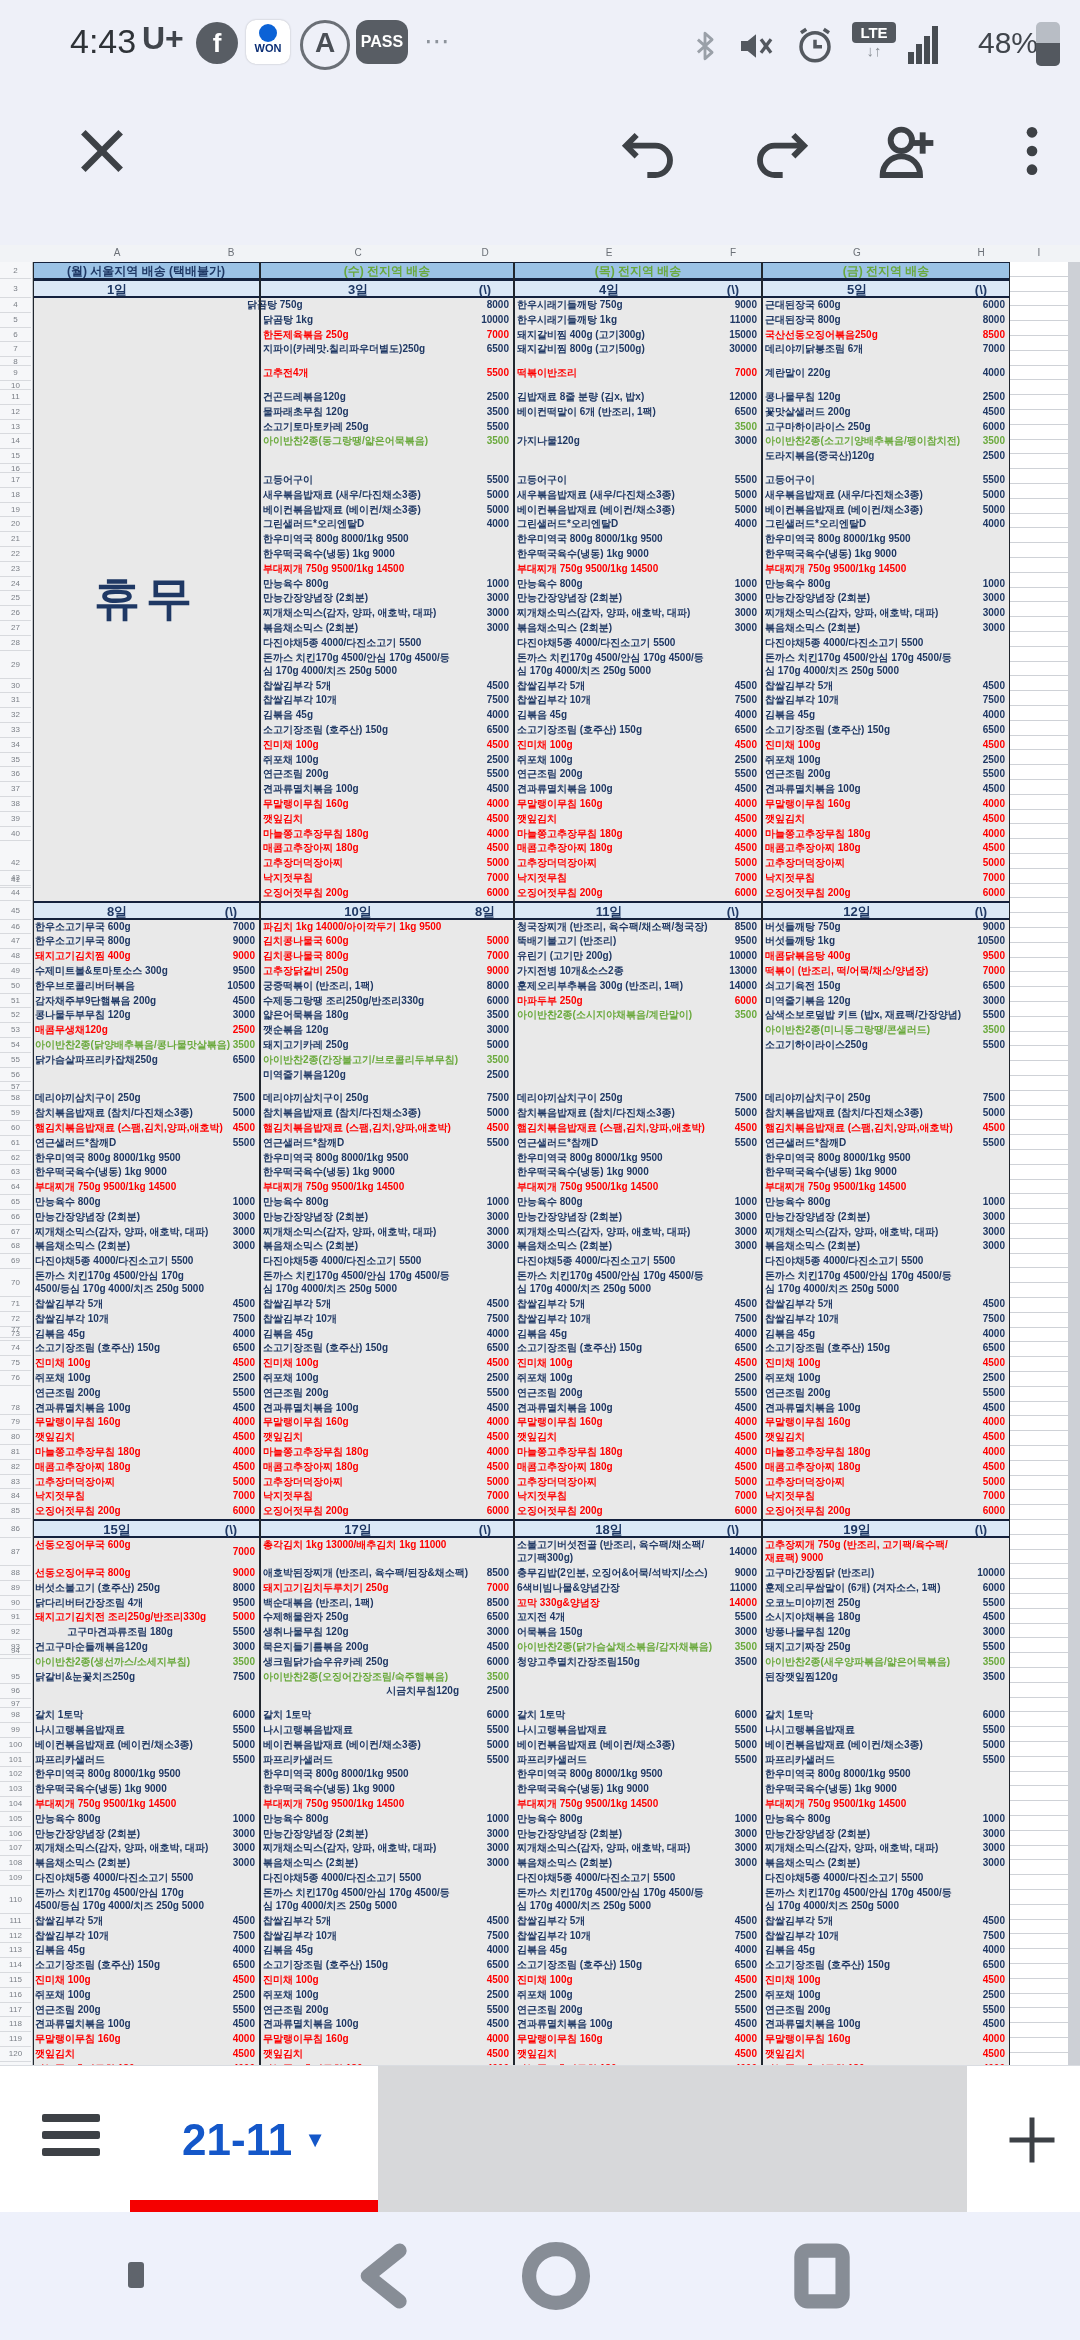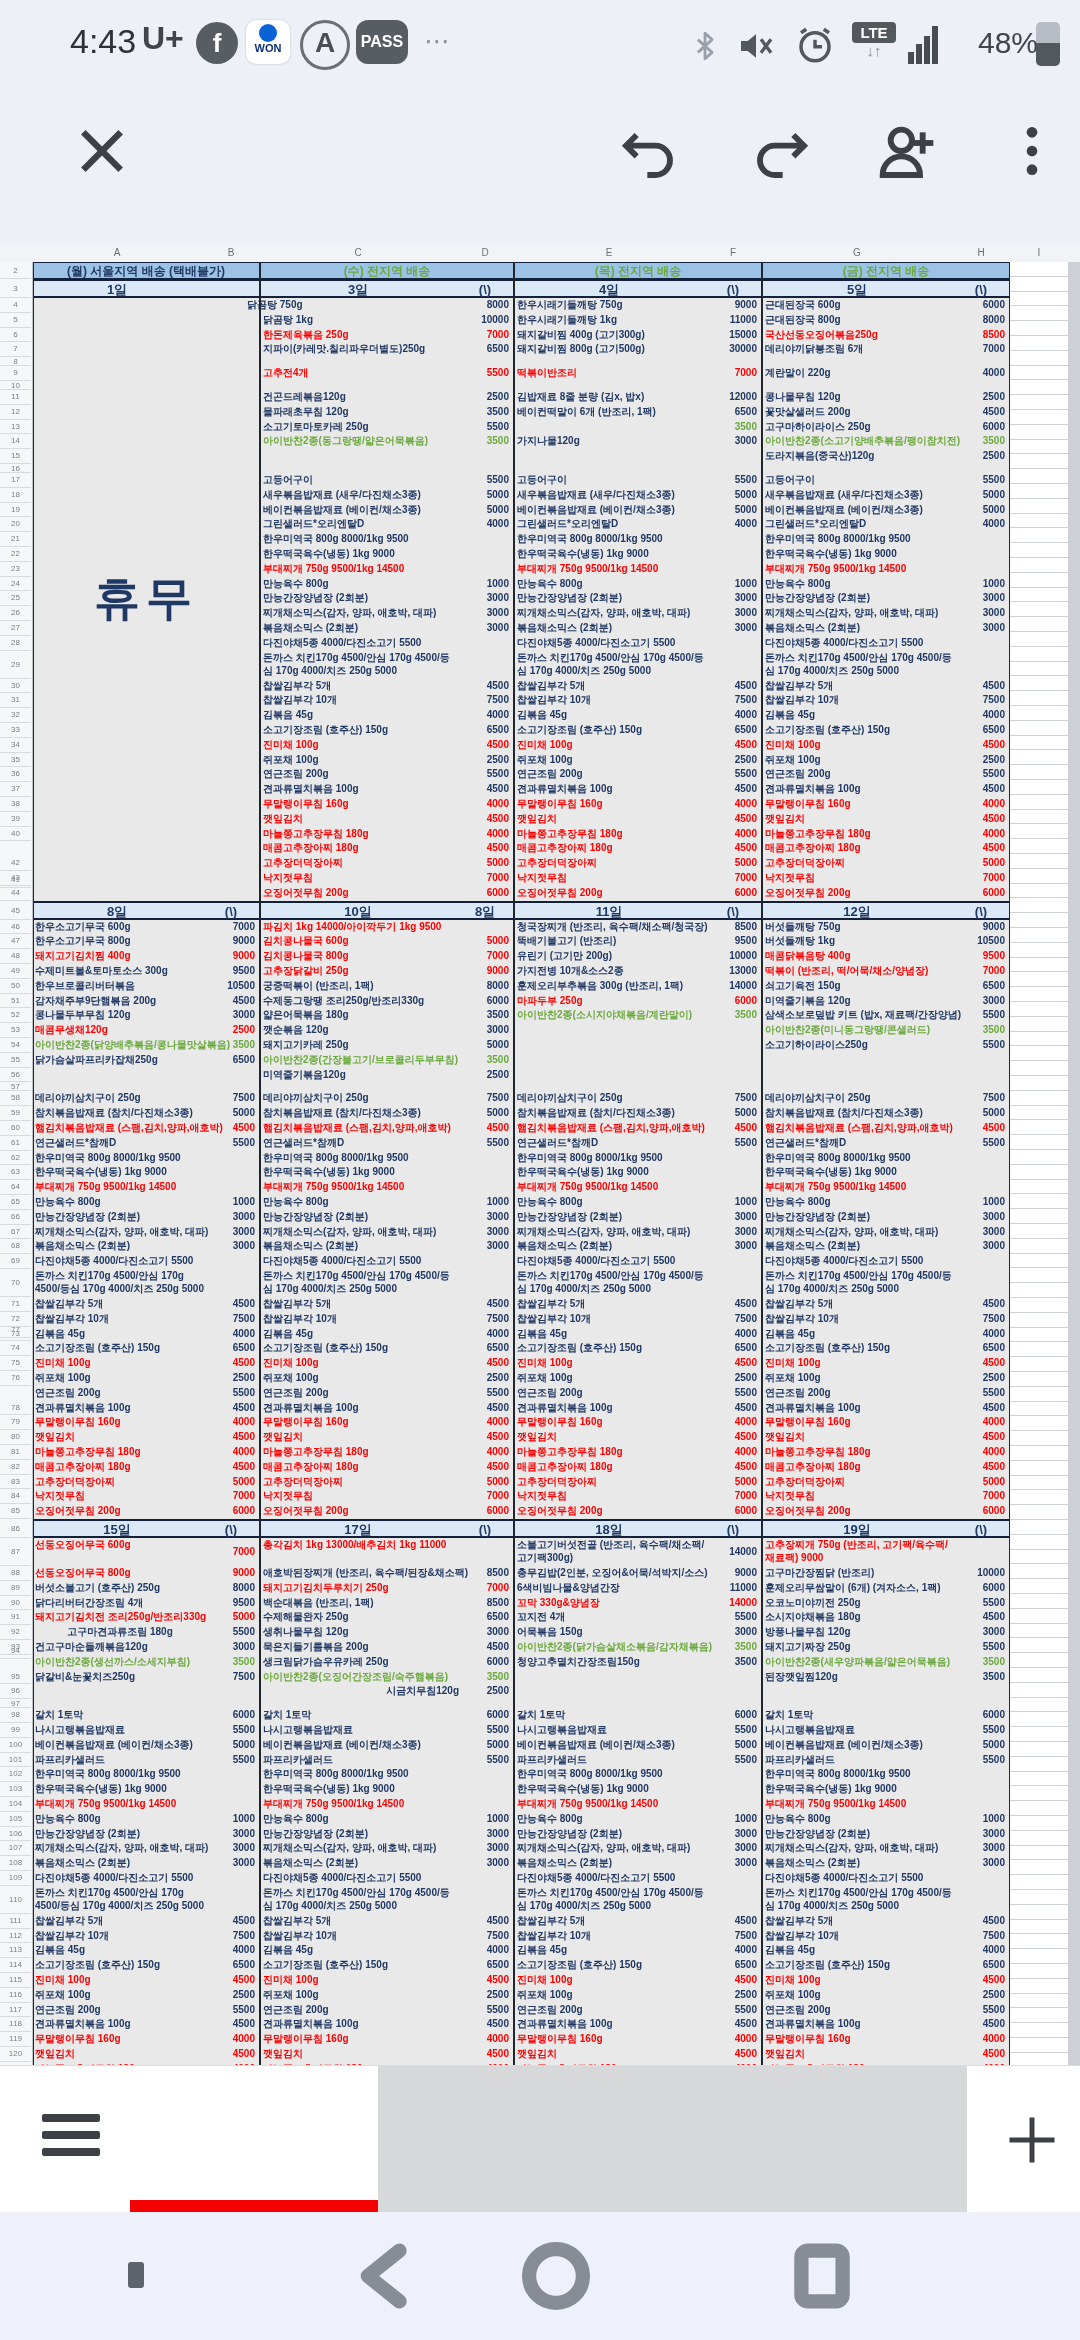--- a/index.html
+++ b/index.html
@@ -1154,20 +1154,24 @@
   <div id="icol" style="top: 17px; height: 1803px;"></div>
   <div id="rightgrey" style="top: 17px; height: 1803px;"></div>
 </div>
 
 <div id="tabbar" class="abs">
   <div class="abs hamb" style="left:42px;top:48px">
     <span></span>
       <span></span>
       <span></span>
   </div>
+  <div id="activetab">
+    <span id="tablabel">21-11</span>
+    <span id="tabcaret">▼</span>
+  </div>
   <div id="tabunderline"></div>
   <div id="tabfiller"></div>
   <svg class="abs" style="left:1002px;top:44px" width="60" height="60" viewBox="0 0 24 24">
     <line x1="12" y1="3" x2="12" y2="21" stroke="#3d4146" stroke-width="2"></line>
     <line x1="3" y1="12" x2="21" y2="12" stroke="#3d4146" stroke-width="2"></line>
   </svg>
 </div>
 
 <div id="navbar" class="abs">
   <div class="abs" style="left:128px;top:50px;width:16px;height:26px;background:#5f646c;border-radius:3px"></div>

